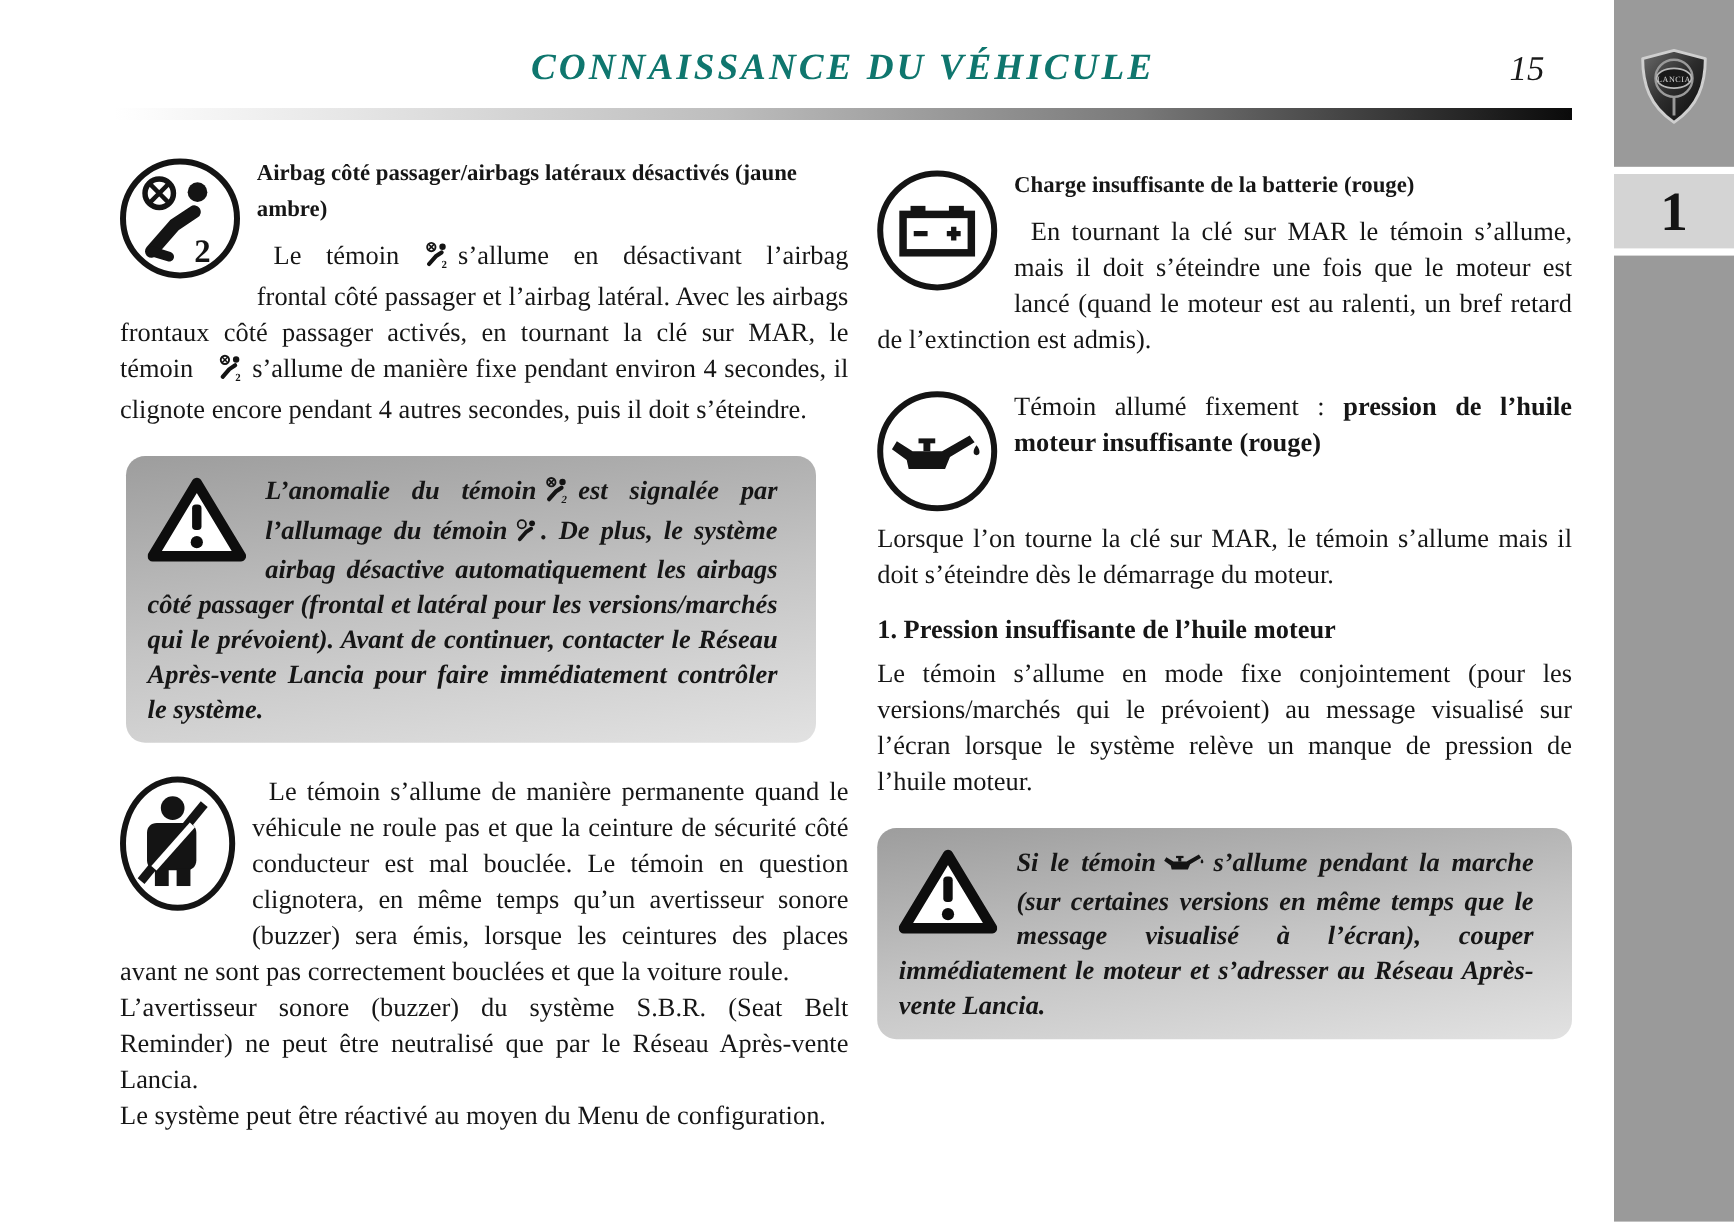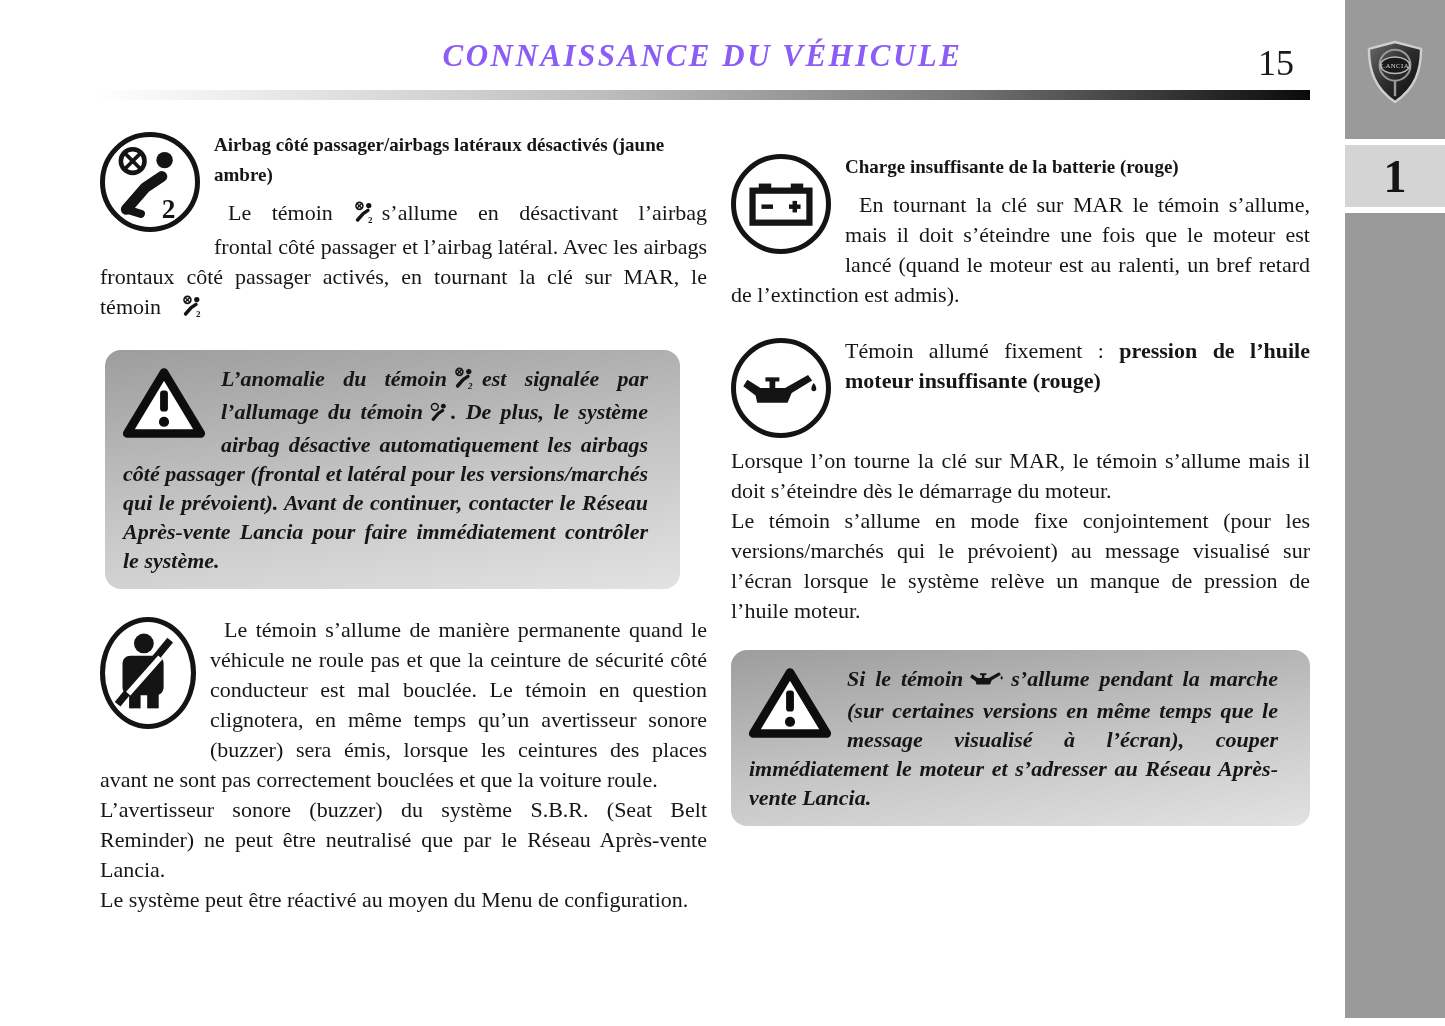--- a/index.html
+++ b/index.html
@@ -1,29 +1,29 @@
 <!DOCTYPE html>
 <html><head>
 <meta charset="utf-8">
 <style>
   html,body{margin:0;padding:0;background:#fff;}
   .page{position:relative;width:1445px;height:1026px;background:#ffffff;overflow:hidden;
         font-family:"Liberation Serif",serif;color:#161616;}
 
   
   .header-title{position:absolute;left:95px;top:38px;width:1215px;text-align:center;
-        font-size:31px;font-weight:bold;font-style:italic;letter-spacing:2.5px;color:#8b5cf6;}
-  .page-number{position:absolute;left:1258px;top:42px;font-size:36px;color:#1a1a1a;}
+        font-size:31px;font-weight:bold;font-style:italic;letter-spacing:2.5px;color:#0f766e;}
+  .page-number{position:absolute;left:1258px;top:42px;font-size:29px;font-style:italic;color:#1a1a1a;}
   .header-rule{position:absolute;left:95px;top:90px;width:1215px;height:10px;
         background:linear-gradient(to right,#ffffff 0%,#e6e6e6 16%,#bdbdbd 42%,#7a7a7a 70%,#0a0a0a 100%);}
 
   
   .col{position:absolute;text-align:justify;font-size:22px;line-height:30px;}
   .col-left{left:100px;top:130px;width:607px;}
-  .col-right{left:731px;top:152px;width:579px;}
+  .col-right{left:731px;top:140px;width:579px;}
 
   .entry-icon{float:left;width:100px;height:100px;border:5px solid #141414;border-radius:50%;
         box-sizing:border-box;margin:2px 14px 8px 0;display:flex;align-items:center;justify-content:center;background:#fff;}
   .entry-icon.oval{width:96px;height:112px;}
   .sec{font-size:19px;font-weight:bold;line-height:30px;margin:0 0 8px 0;text-align:left;}
   .nowrap{white-space:nowrap;}
   p.body{margin:0;}
   .indent{text-indent:14px;}
   .mt8{margin-top:8px;}
 
@@ -84,21 +84,21 @@
               <circle cx="61" cy="21" r="10" fill="#141414"></circle>
               <path d="M19,75 L40,51 L58,39" stroke="#141414" stroke-width="13" fill="none" stroke-linecap="round" stroke-linejoin="round"></path>
               <text x="58" y="88" font-size="34" font-weight="bold" fill="#141414" font-family="serif">2</text>
             </svg></span><span>s’allume en désactivant l’airbag frontal côté passager et l’airbag latéral. Avec les airbags frontaux côté passager activés, en tournant la clé sur MAR, le témoin</span><span class="inline-ico"><svg width="25" height="24" viewBox="0 0 90 90">
               <circle cx="26" cy="22" r="13" fill="none" stroke="#141414" stroke-width="6"></circle>
               <line x1="17" y1="13" x2="35" y2="31" stroke="#141414" stroke-width="5"></line>
               <line x1="35" y1="13" x2="17" y2="31" stroke="#141414" stroke-width="5"></line>
               <circle cx="61" cy="21" r="10" fill="#141414"></circle>
               <path d="M19,75 L40,51 L58,39" stroke="#141414" stroke-width="13" fill="none" stroke-linecap="round" stroke-linejoin="round"></path>
               <text x="58" y="88" font-size="34" font-weight="bold" fill="#141414" font-family="serif">2</text>
-            </svg></span>
+            </svg></span><span>s’allume de manière fixe pendant environ 4 secondes, il clignote encore pendant 4 autres secondes, puis il doit s’éteindre.</span>
       </p>
     </section>
 
     <aside class="warnbox warnbox-left">
       <span class="tri">
         <svg width="82" height="72" viewBox="0 0 104 92">
           <path d="M52,7 L99,85 L5,85 Z" fill="#ffffff" stroke="#0d0d0d" stroke-width="11" stroke-linejoin="round"></path>
           <rect x="47" y="30" width="10" height="27" rx="4" fill="#0d0d0d"></rect>
           <circle cx="52" cy="70" r="6.5" fill="#0d0d0d"></circle>
         </svg>
@@ -155,20 +155,21 @@
       <span class="entry-icon">
         <svg width="82" height="52" viewBox="0 0 100 60">
           <path d="M25,30 L9,20 L4,28 L19,39 L21,48 L58,48 L63,36 L88,21 L83,14 L55,30 Z" fill="#141414"></path>
           <rect x="36" y="21" width="7" height="9" fill="#141414"></rect>
           <rect x="31" y="17" width="17" height="5" fill="#141414"></rect>
           <path d="M90,24 c4,5 4,10 0,10 c-4,0 -4,-5 0,-10 z" fill="#141414"></path>
         </svg>
       </span>
       <p class="oil-h"><span>Témoin allumé fixement : </span><b>pression de l’huile moteur insuffisante (rouge)</b></p>
       <p class="body clear mt8">Lorsque l’on tourne la clé sur MAR, le témoin s’allume mais il doit s’éteindre dès le démarrage du moteur.</p>
+      <h4 class="sub-h">1. Pression insuffisante de l’huile moteur</h4>
       <p class="body">Le témoin s’allume en mode fixe conjointement (pour les versions/marchés qui le prévoient) au message visualisé sur l’écran lorsque le système relève un manque de pression de l’huile moteur.</p>
     </section>
 
     <aside class="warnbox warnbox-right">
       <span class="tri">
         <svg width="82" height="72" viewBox="0 0 104 92">
           <path d="M52,7 L99,85 L5,85 Z" fill="#ffffff" stroke="#0d0d0d" stroke-width="11" stroke-linejoin="round"></path>
           <rect x="47" y="30" width="10" height="27" rx="4" fill="#0d0d0d"></rect>
           <circle cx="52" cy="70" r="6.5" fill="#0d0d0d"></circle>
         </svg>

